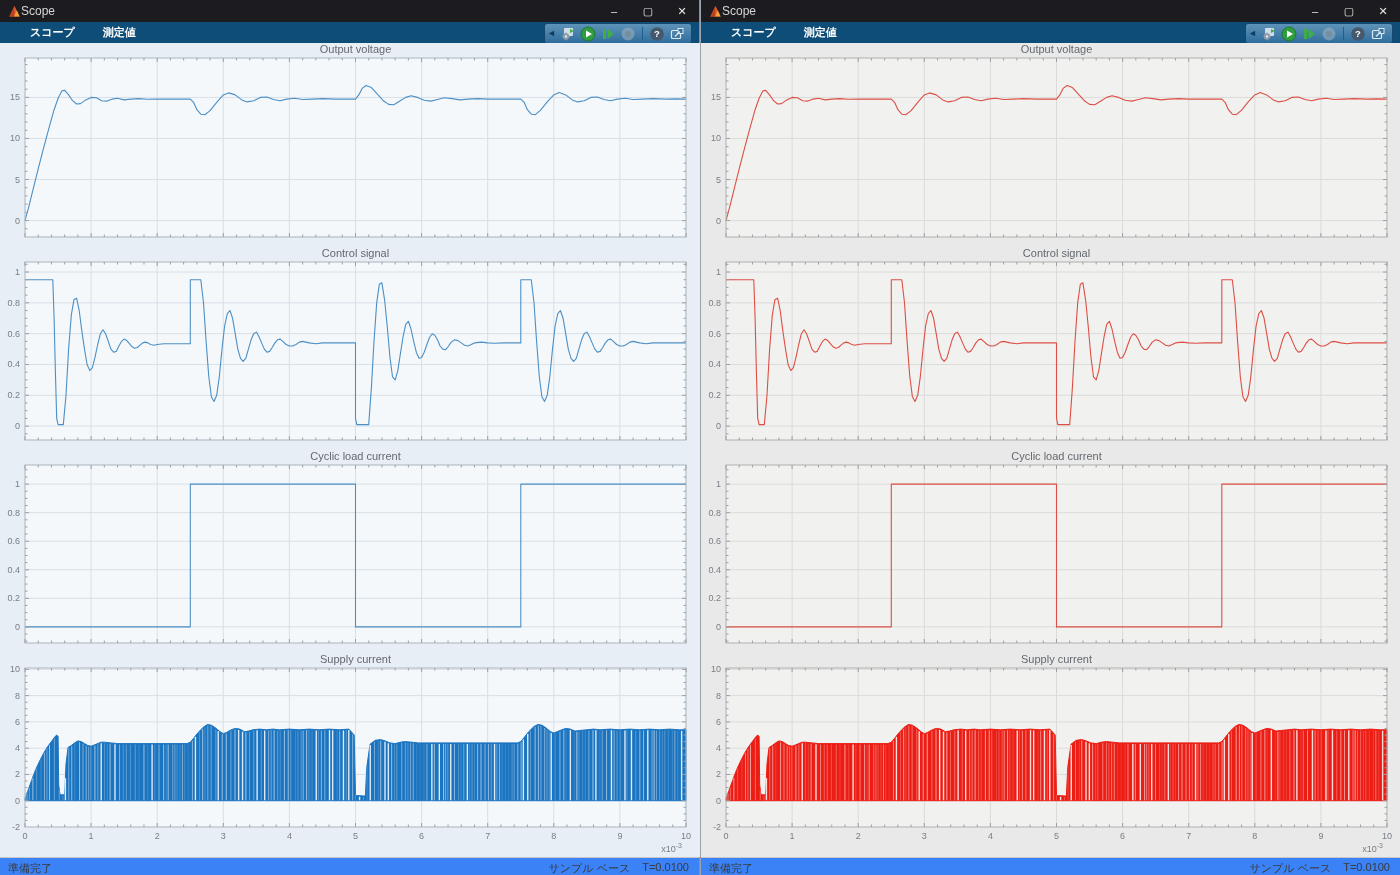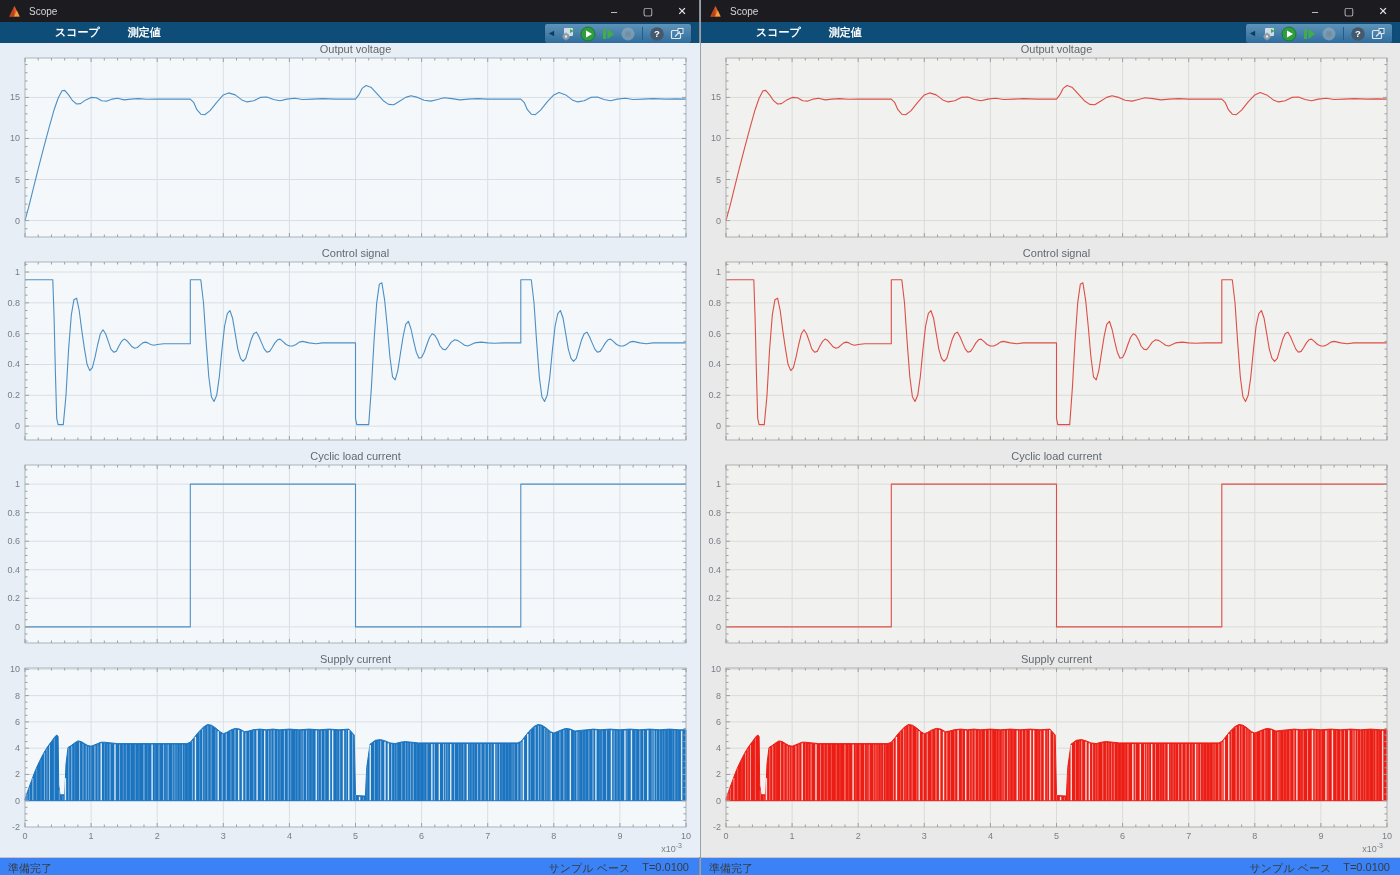--- a/index.html
+++ b/index.html
@@ -2,24 +2,24 @@
 <html><head>
 <meta charset="utf-8">
 <style>
   html,body{margin:0;padding:0;background:#2a2a2e;}
   body{width:1400px;height:875px;position:relative;font-family:"Liberation Sans",sans-serif;overflow:hidden;}
   .scope-window{position:absolute;top:0;width:700px;height:875px;box-sizing:border-box;background:#e9eff5;}
   .scope-window.right{border-left:1px solid #99a2aa;}
   .scope-window.left{border-right:1px solid #8a9298;}
   .titlebar{height:22px;background:#1c1c20;display:flex;align-items:center;position:relative;}
   .titlebar .app-icon{width:13px;height:13px;margin-left:8px;flex:0 0 auto;}
-  .titlebar .title-text{color:#d6d6d6;font-size:10px;margin-left:8px;flex:1 1 auto;}
+  .titlebar .title-text{color:#d6d6d6;font-size:12px;flex:1 1 auto;}
   .win-controls{display:flex;height:100%;}
   .win-btn{width:34px;height:100%;display:flex;align-items:center;justify-content:center;color:#e8e8e8;font-size:11px;cursor:default;}
-  .menubar{height:21px;background:#0e4d78;display:flex;align-items:center;position:relative;padding-left:25px;}
+  .menubar{height:21px;background:#0e4d78;display:flex;align-items:center;position:relative;}
   .menu-tab{color:#ffffff;font-size:11px;font-weight:bold;padding:0 14px;height:100%;display:flex;align-items:center;}
   .menu-tab:first-child{margin-left:16px;}
   .toolbar-panel{position:absolute;right:7px;top:1px;height:19px;display:flex;align-items:center;gap:4px;
      background:linear-gradient(#5e93b8,#2f6d9d);border:1px solid #16486f;border-radius:3px;padding:0 6px 0 2px;}
   .tb-chevron{color:#103c5e;font-size:9px;line-height:1;}
   .tb-icon{width:16px;height:16px;display:flex;align-items:center;justify-content:center;}
   .tb-sep{width:1px;height:13px;background:#1f5e8c;margin:0 2px;}
   .client{position:relative;width:700px;height:814px;}
   .client svg{position:absolute;left:0;top:0;}
   .statusbar{height:18px;border-top:1px solid #c6c6c6;background:#3b82f6;display:flex;align-items:flex-end;font-size:11px;color:#3a3a3a;}

